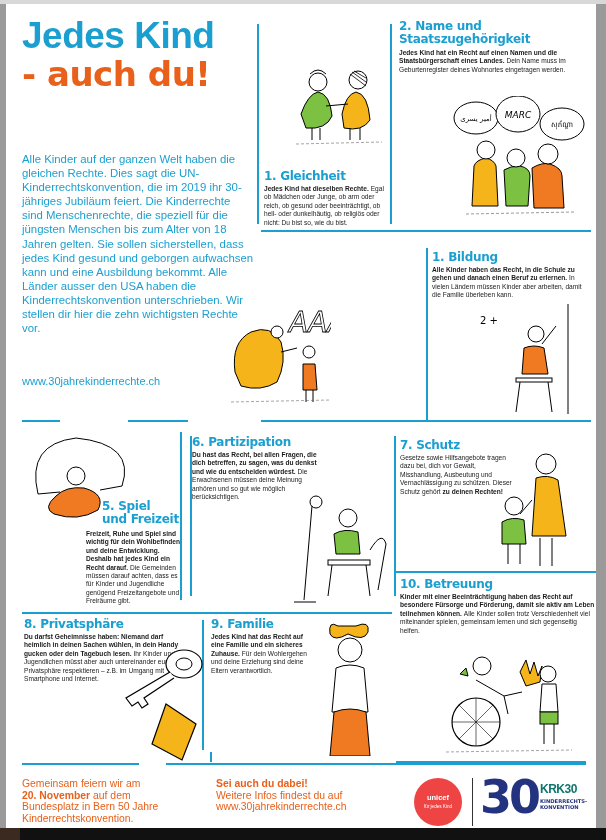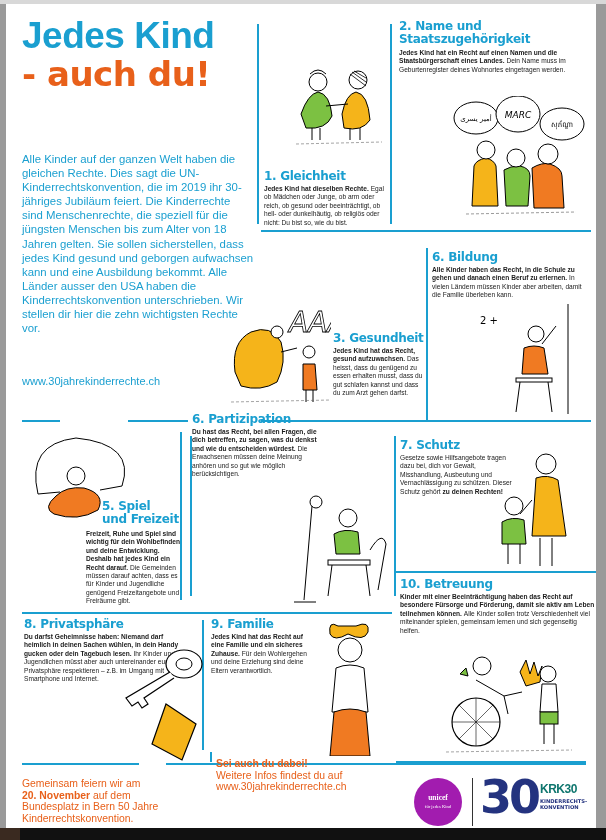--- a/index.html
+++ b/index.html
@@ -19,23 +19,23 @@
   .title { left: 16px; top: 12px; font-family: "Liberation Sans", sans-serif; font-weight: bold; font-size: 37px; line-height: 39px; color: #1a9fd0; letter-spacing: -0.5px; }
   .title .l3 { color: #e8601a; font-family: "DejaVu Sans", sans-serif; font-weight: bold; font-size: 34px; }
 
   .intro { left: 16px; top: 148px; width: 232px; font-size: 11.4px; line-height: 14.1px; color: #1a9fd0; }
   .website { left: 16px; top: 371px; font-size: 11px; color: #1a9fd0; }
 
   .hline { position: absolute; height: 1.5px; background: #1a9fd0; }
   .vline { position: absolute; width: 1.5px; background: #1a9fd0; }
 
   .bottom-left { left: 16px; top: 774px; font-size: 10.4px; line-height: 11.6px; color: #e8601a; }
-  .bottom-mid { left: 210px; top: 754px; font-size: 10.4px; line-height: 11.6px; color: #e8601a; }
-
-  .unicef { left: 408px; top: 774px; width: 48px; height: 48px; border-radius: 50%; background: #a21caf; color: #fff; text-align: center; font-family: Liberation Serif, serif; }
+  .bottom-mid { left: 210px; top: 774px; font-size: 10.4px; line-height: 11.6px; color: #e8601a; }
+
+  .unicef { left: 408px; top: 774px; width: 48px; height: 48px; border-radius: 50%; background: #ef4444; color: #fff; text-align: center; }
   .unicef .u1 { font-size: 7.5px; font-weight: bold; margin-top: 15px; display: block; }
   .unicef .u2 { font-size: 4.6px; display: block; margin-top: 2px; }
   .logo-sep { left: 466px; top: 774px; width: 1px; height: 48px; background: #333; }
   .krk-num { left: 474px; top: 766px; font-family: "DejaVu Sans", sans-serif; font-weight: bold; font-size: 46px; color: #24337f; letter-spacing: -3px; }
   .krk-title { left: 534px; top: 778px; font-family: Liberation Sans, sans-serif; font-weight: bold; font-size: 12px; color: #0f766e; letter-spacing: -0.5px; }
   .krk-sub { left: 534px; top: 794px; font-family: "DejaVu Sans", sans-serif; font-weight: bold; font-size: 5.2px; line-height: 6px; color: #24337f; }
 </style>
 </head>
 <body>
 
@@ -124,30 +124,23 @@
     <text x="58" y="70" font-size="28" font-family="DejaVu Sans, sans-serif" font-style="italic" fill="none" stroke="#000" stroke-width="0.8">AAAA</text>
     <path d="M4 110 Q0 80 20 70 Q40 62 50 80 Q56 100 46 120 Q30 130 10 124 Z" fill="#f5b41a" stroke="#000"></path>
     <circle cx="46" cy="70" r="6" fill="#fff" stroke="#000"></circle>
     <path d="M50 90 L66 86" stroke="#000"></path>
     <path d="M72 102 L84 102 L86 128 L72 128 Z" fill="#f07a22" stroke="#000"></path>
     <circle cx="78" cy="90" r="6" fill="#fff" stroke="#000"></circle>
     <path d="M75 128 L75 140 M82 128 L82 140" stroke="#000"></path>
     <path d="M0 140 L100 138" stroke="#666" stroke-width="0.6" stroke-dasharray="3 2"></path>
   </svg>
 
-  <div class="abs" style="left:327px; top:327px; width:94px;">
-    <div class="hl" style="font-size:12px;">3. Gesundheit</div>
-    <div class="body-txt" style="margin-top:2px;">
-      <span>Jedes Kind hat das Recht, gesund aufzuwachsen.</span>
-      <span class="n">Das heisst, dass du genügend zu essen erhalten musst, dass du gut schlafen kannst und dass du zum Arzt gehen darfst.</span>
-    </div>
-  </div>
 
   <div class="abs" style="left:426px; top:246px; width:160px;">
-    <div class="hl" style="font-size:12px;">6. Bildung</div>
+    <div class="hl" style="font-size:12px;">1. Bildung</div>
     <div class="body-txt" style="margin-top:2px;">
       <span>Alle Kinder haben das Recht, in die Schule zu gehen und danach einen Beruf zu erlernen.</span>
       <span class="n">In vielen Ländern müssen Kinder aber arbeiten, damit die Familie überleben kann.</span>
     </div>
   </div>
 
   <svg class="abs" style="left:470px; top:300px;" width="110" height="112" viewBox="0 0 110 112">
     <text x="4" y="20" font-size="10" font-family="DejaVu Sans, sans-serif">2 +</text>
     <path d="M92 0 L92 110" stroke="#000" stroke-width="1"></path>
     <circle cx="60" cy="30" r="8" fill="#fff" stroke="#000"></circle>
@@ -168,21 +161,21 @@
     <div class="hl" style="font-size:12px; line-height:13px;">
       <div>5. Spiel</div>
       <div>und Freizeit</div>
     </div>
   </div>
   <div class="abs body-txt" style="left:80px; top:526px; width:96px;">
     <span>Freizeit, Ruhe und Spiel sind wichtig für dein Wohlbefinden und deine Entwicklung. Deshalb hat jedes Kind ein Recht darauf.</span>
     <span class="n">Die Gemeinden müssen darauf achten, dass es für Kinder und Jugendliche genügend Freizeitangebote und Freiräume gibt.</span>
   </div>
 
-  <div class="abs" style="left:186px; top:408px; width:128px;">
+  <div class="abs" style="left:186px; top:431px; width:128px;">
     <div class="hl" style="font-size:12px;">6. Partizipation</div>
     <div class="body-txt" style="margin-top:2px;">
       <span>Du hast das Recht, bei allen Fragen, die dich betreffen, zu sagen, was du denkst und wie du entscheiden würdest.</span>
       <span class="n">Die Erwachsenen müssen deine Meinung anhören und so gut wie möglich berücksichtigen.</span>
     </div>
   </div>
 
   <svg class="abs" style="left:280px; top:486px;" width="110" height="115" viewBox="0 0 110 115">
     <circle cx="30" cy="12" r="6" fill="#fff" stroke="#000"></circle>
     <path d="M26 16 L18 110 M30 112 L8 112" stroke="#000" stroke-width="1"></path>

